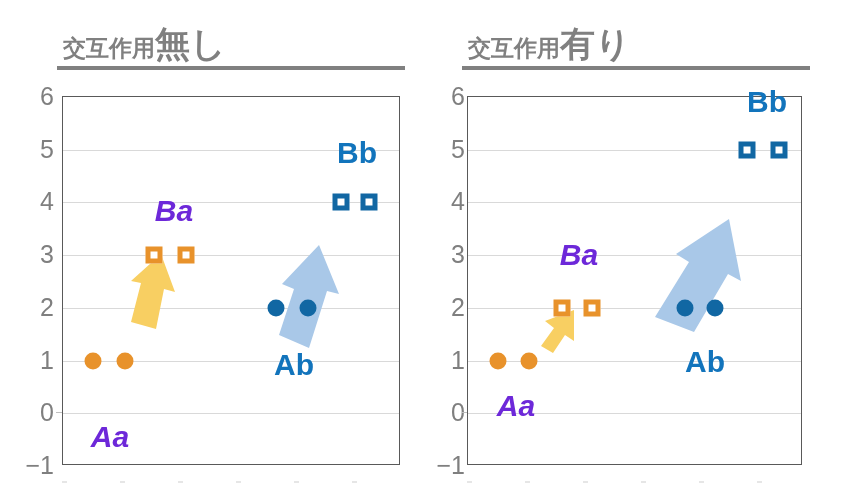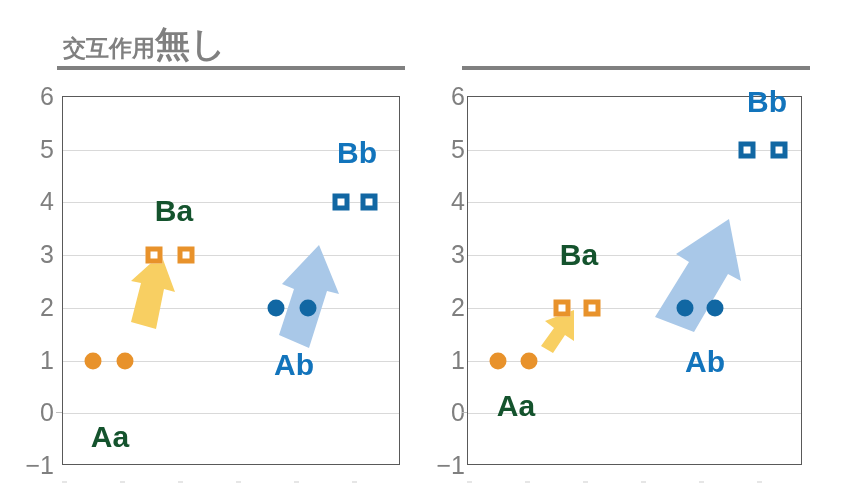--- a/index.html
+++ b/index.html
@@ -126,21 +126,21 @@
 
   
   .slabel {
     position: absolute;
     font-size: 30px;
     font-weight: bold;
     line-height: 1;
     white-space: nowrap;
     transform: translate(-50%, -50%);
   }
-  .lab-orange { color: #14532d; }
+  .lab-orange { color: #6d28d9; font-style: italic; }
   .lab-blue   { color: #1274BC; }
 
   
   .arrow { position: absolute; overflow: visible; }
 </style>
 </head>
 <body>
 
 <div class="panel" id="panel-left">
 
@@ -198,20 +198,21 @@
   <div class="xtick-dot" style="left:120px"></div>
   <div class="xtick-dot" style="left:178px"></div>
   <div class="xtick-dot" style="left:236px"></div>
   <div class="xtick-dot" style="left:294px"></div>
   <div class="xtick-dot" style="left:352px"></div>
 </div>
 
 <div class="panel" id="panel-right">
 
   <div class="title-wrap" style="left:41px">
+    <div class="title-text"><span class="title-small">交互作用</span><span class="title-big">有り</span></div>
     <div class="title-rule"></div>
   </div>
 
   <div class="yaxis" style="left:0px">
     <div class="ytick" style="top:0px">6</div>
     <div class="ytick" style="top:52.7px">5</div>
     <div class="ytick" style="top:105.4px">4</div>
     <div class="ytick" style="top:158.1px">3</div>
     <div class="ytick" style="top:210.9px">2</div>
     <div class="ytick" style="top:263.6px">1</div>

